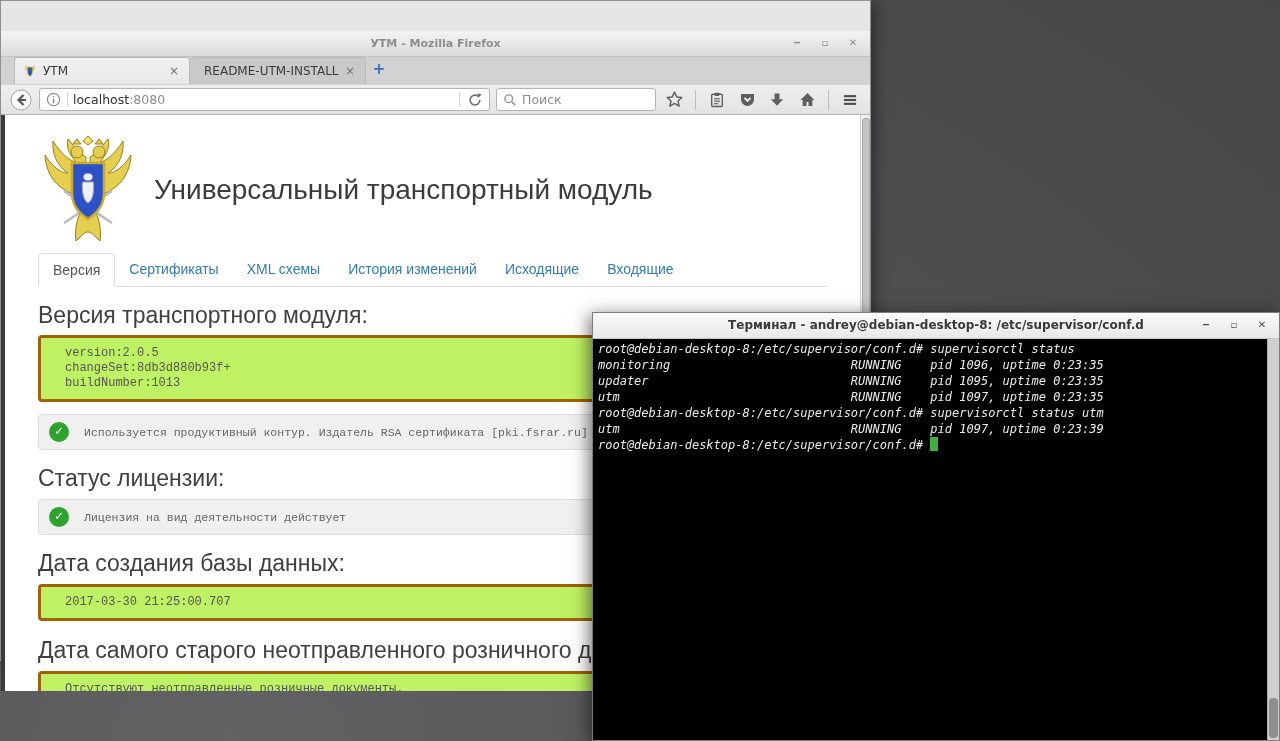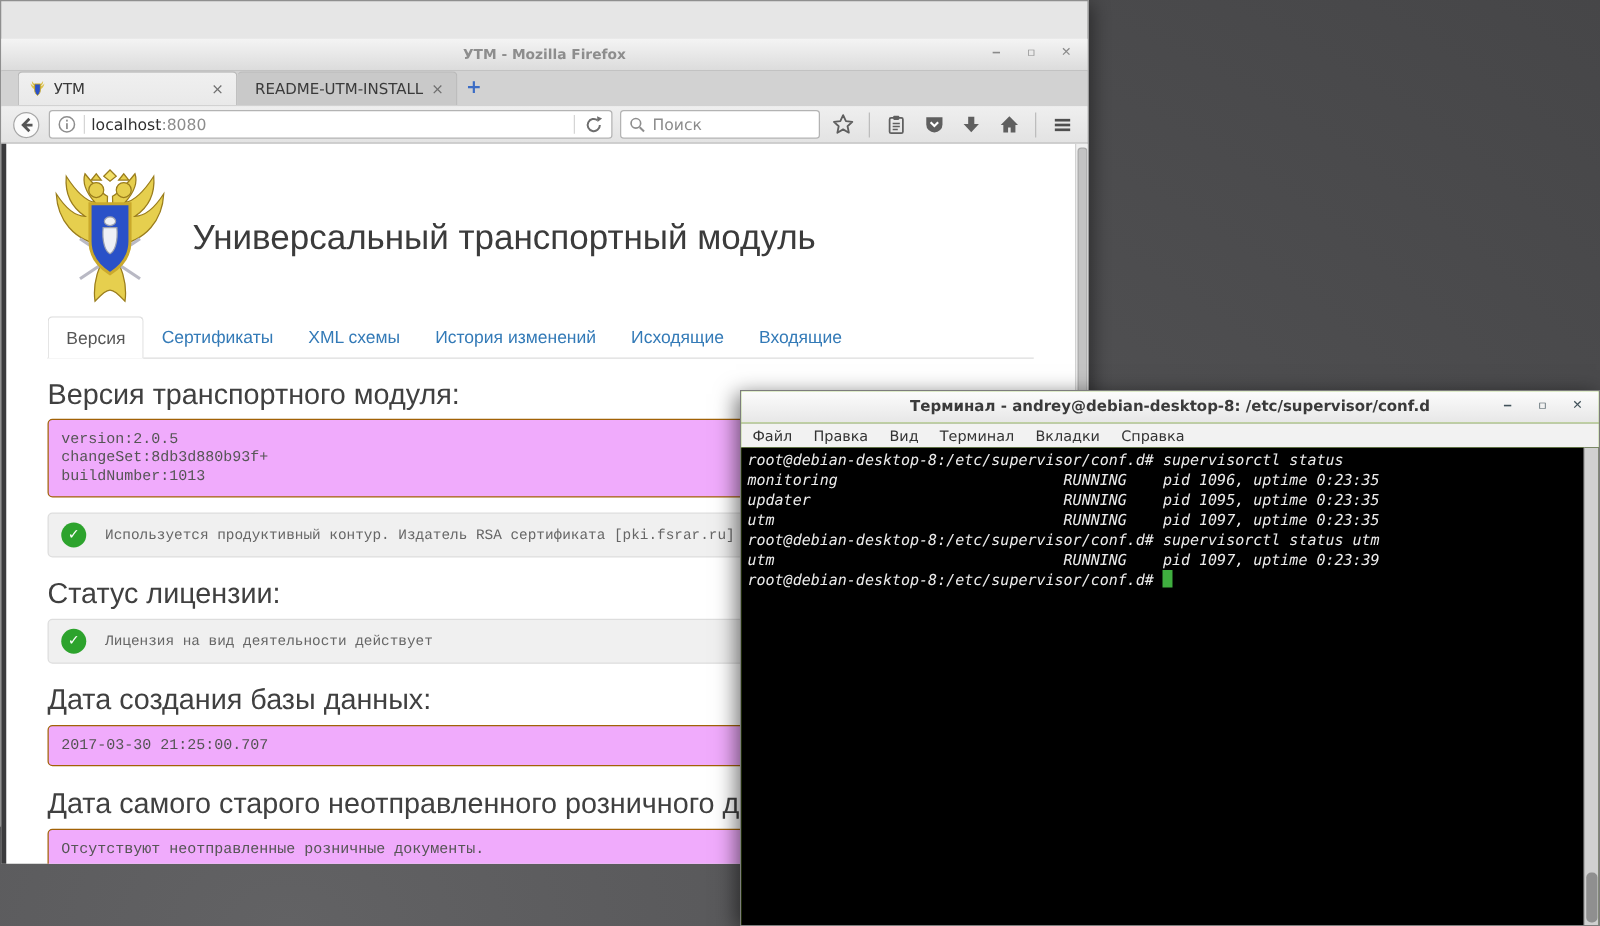--- a/index.html
+++ b/index.html
@@ -56,21 +56,21 @@
   .masthead { display:flex; align-items:center; }
   .emblem { width:100px; height:110px; flex:0 0 auto; }
   .page-title { font-size:28px; font-weight:400; color:#3b3b3b; margin-left:16px; }
 
   .nav-tabs { display:flex; border-bottom:1px solid #ddd; margin-top:8px; }
   .nav-tab { padding:8px 14px; font-size:14px; color:#337ab7; margin-bottom:-1px; cursor:pointer; }
   .nav-tab.active { color:#555; background:#fff; border:1px solid #ddd; border-bottom:1px solid #fff;
                     border-radius:4px 4px 0 0; }
 
   .section-h { font-size:23px; font-weight:400; color:#404040; margin:15px 0 6px; white-space:nowrap; }
-  .prebox { background:#f0abfc; border:1px solid #a16207; border-radius:4px; padding:8px 10px;
+  .prebox { background:#bef264; border:3px solid #a16207; border-radius:4px; padding:8px 24px;
             font-family:"Liberation Mono", monospace; font-size:12px; line-height:15px; color:#555;
             white-space:pre; overflow:hidden; }
   .statusbox { margin-top:12px; height:36px; background:#f0f0f0; border:1px solid #ddd; border-radius:4px;
                display:flex; align-items:center; gap:15px; padding:0 10px;
                font-family:"Liberation Mono", monospace; font-size:11.5px; color:#666; white-space:nowrap; overflow:hidden; }
   .check { width:20px; height:20px; border-radius:50%; background:#2da32d; flex:0 0 auto;
            color:#fff; font-size:13px; font-weight:bold; text-align:center; line-height:20px; }
   .check::before { content:"✓"; }
   .mt7 { margin-top:7px; }
 
@@ -270,28 +270,20 @@
 
   <div class="term-titlebar">
     <span>Терминал - andrey@debian-desktop-8: /etc/supervisor/conf.d</span>
     <span class="win-btns">
       <span class="win-btn">‒</span>
       <span class="win-btn">▫</span>
       <span class="win-btn">✕</span>
     </span>
   </div>
 
-  <div class="term-menubar">
-    <span class="term-menu-item">Файл</span>
-    <span class="term-menu-item">Правка</span>
-    <span class="term-menu-item">Вид</span>
-    <span class="term-menu-item">Терминал</span>
-    <span class="term-menu-item">Вкладки</span>
-    <span class="term-menu-item">Справка</span>
-  </div>
 
   <div class="term-body">
     <pre class="term-text"><span>root@debian-desktop-8:/etc/supervisor/conf.d# supervisorctl status
 monitoring                         RUNNING    pid 1096, uptime 0:23:35
 updater                            RUNNING    pid 1095, uptime 0:23:35
 utm                                RUNNING    pid 1097, uptime 0:23:35
 root@debian-desktop-8:/etc/supervisor/conf.d# supervisorctl status utm
 utm                                RUNNING    pid 1097, uptime 0:23:39
 root@debian-desktop-8:/etc/supervisor/conf.d# </span><span class="term-cursor"></span></pre>
     <div class="term-scrollbar">

